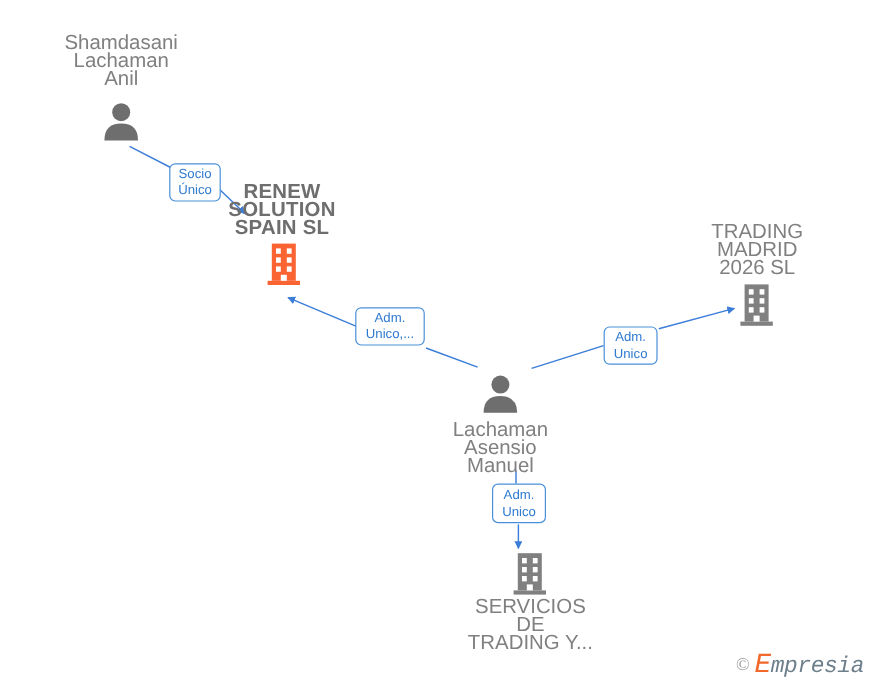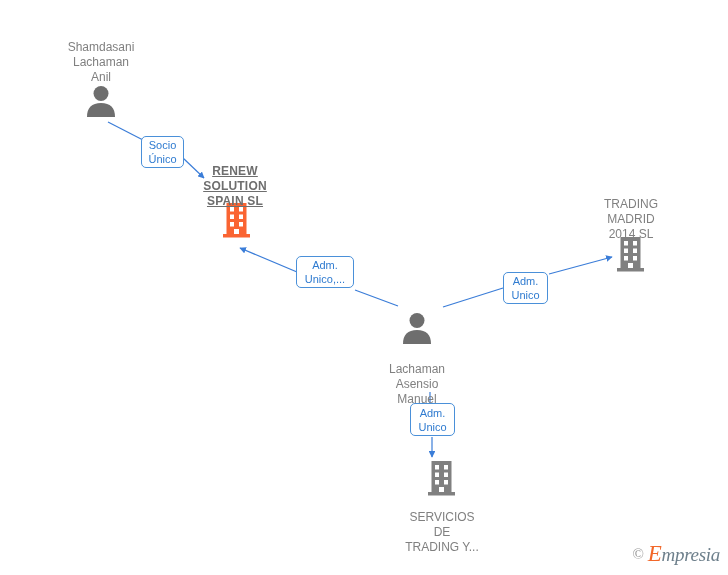--- a/index.html
+++ b/index.html
@@ -18,31 +18,29 @@
     position: absolute;
     left: 0;
     top: 0;
     width: 728px;
     height: 575px;
   }
   .node-label {
     position: absolute;
     text-align: center;
     color: #808080;
-    font-size: 12px;
+    font-size: 17px;
     line-height: 15px;
     white-space: pre-line;
     font-family: "Liberation Sans", sans-serif;
-    margin-top: 12px;
   }
   .node-label.focal {
     font-weight: bold;
     color: #6e6e6e;
     letter-spacing: 0.2px;
-    text-decoration: underline;
   }
   .rel-box {
     position: absolute;
     box-sizing: border-box;
     border: 1.3px solid #4a90d9;
     border-radius: 5px;
     background: #ffffff;
     color: #2f7bd0;
     font-size: 11px;
     line-height: 14px;
@@ -60,21 +58,21 @@
     display: flex;
     align-items: center;
     gap: 4px;
   }
   .wm-c {
     color: #9b9b9b;
     font-size: 15px;
     font-family: "Liberation Serif", serif;
   }
   .wm-text {
-    font-family: Liberation Serif, serif;
+    font-family: Liberation Mono, monospace;
     font-style: italic;
     font-size: 19px;
     color: #6d7f8b;
     letter-spacing: -0.3px;
   }
   .wm-text .wm-e {
     color: #f2682a;
     font-size: 23px;
   }
 </style>
@@ -158,21 +156,21 @@
 <div class="node-label" style="left:41px; top:28px; width:120px;">Shamdasani
 Lachaman
 Anil</div>
 
 <div class="node-label focal" style="left:178px; top:152px; width:114px;">RENEW
 SOLUTION
 SPAIN  SL</div>
 
 <div class="node-label" style="left:578px; top:185px; width:106px;">TRADING
 MADRID
-2014  SL</div>
+2026  SL</div>
 
 <div class="node-label" style="left:360px; top:350px; width:114px;">Lachaman
 Asensio
 Manuel</div>
 
 <div class="node-label" style="left:380px; top:498px; width:124px;">SERVICIOS
 DE
 TRADING Y...</div>
 
 <div class="rel-box" style="left:141px; top:136px; width:43px; height:32px;">Socio

